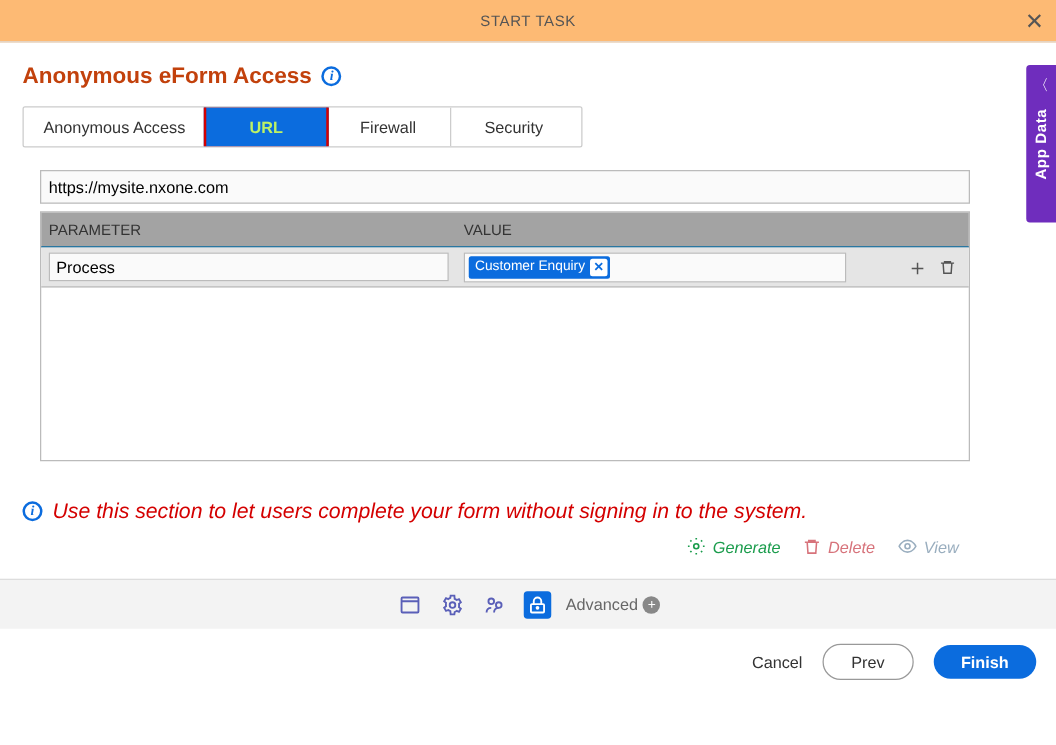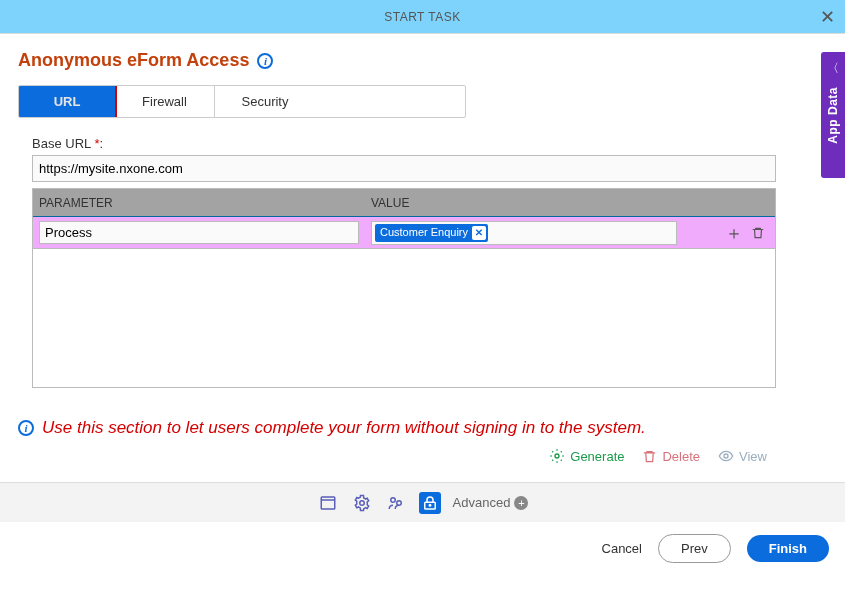--- a/index.html
+++ b/index.html
@@ -1,54 +1,54 @@
 <!DOCTYPE html>
 <html><head>
 <meta charset="utf-8">
 <style>
   * { box-sizing: border-box; margin: 0; padding: 0; font-family: Arial, Helvetica, sans-serif; }
   body { background: #fff; font-size: 13px; color: #333; width: 845px; }
-  .topbar { background: #7dd3fc; height: 34px; display: flex; align-items: center; justify-content: center; position: relative; border-bottom: 1px solid #ddd; }
+  .topbar { background: #fdba74; height: 34px; display: flex; align-items: center; justify-content: center; position: relative; border-bottom: 1px solid #ddd; }
   .topbar-title { font-size: 12px; color: #555; letter-spacing: 0.5px; }
   .topbar-close { position: absolute; right: 10px; top: 6px; font-size: 18px; color: #555; cursor: pointer; }
   .content { padding: 16px 18px 18px 18px; position: relative; }
   .page-title-row { display: flex; align-items: center; gap: 8px; margin-bottom: 14px; }
   .page-title { font-size: 18px; font-weight: bold; color: #c2410c; }
   .info-icon { width: 16px; height: 16px; border: 2px solid #0b6cde; border-radius: 50%; color: #0b6cde; font-size: 11px; display: flex; align-items: center; justify-content: center; font-weight: bold; font-style: italic; font-family: Georgia, serif; }
   .tabs { display: flex; border: 1px solid #ccc; width: 448px; border-radius: 2px; overflow: hidden; }
   .tab { flex: 0 0 auto; padding: 8px 0; text-align: center; font-size: 13px; color: #333; cursor: pointer; border-right: 1px solid #ccc; }
   .tab:last-child { border-right: none; }
   .tab0 { width: 146px; }
-  .tab1 { width: 100px; background: #0b6cde; color: #e5e5e5; font-weight: 600; }
+  .tab1 { width: 100px; background: #0b6cde; color: #bef264; font-weight: 600; }
   .tab2 { width: 100px; }
   .tab3 { width: 100px; }
   .active-frame { border: 2px solid #d40000; margin: -2px; }
   .form-area { margin-top: 18px; }
   .label-row { font-size: 13px; margin-bottom: 4px; padding-left: 14px; }
   .required { color: #d40000; }
   .base-url-input { width: 744px; margin-left: 14px; padding: 5px 6px; border: 1px solid #bbb; font-size: 13px; background: #fafafa; }
   .table-frame { margin: 6px 0 0 14px; width: 744px; border: 1px solid #bbb; height: 200px; position: relative; background: #fff; }
   .thead { height: 28px; background: #a3a3a3; display: flex; align-items: center; border-bottom: 1px solid #0369a1; }
   .th-param { width: 332px; padding-left: 6px; font-size: 12px; color: #333; }
   .th-value { padding-left: 6px; font-size: 12px; color: #333; }
-  .trow { height: 32px; display: flex; align-items: center; background: #f0abfc; border-bottom: 1px solid #bbb; }
+  .trow { height: 32px; display: flex; align-items: center; background: #e5e5e5; border-bottom: 1px solid #bbb; }
   .param-cell { width: 332px; padding: 3px 6px; }
   .param-input { width: 100%; border: 1px solid #bbb; background: #fafafa; padding: 3px 5px; font-size: 13px; }
   .value-cell { width: 318px; padding: 3px 6px; }
   .chip-box { border: 1px solid #bbb; background: #fafafa; padding: 2px 3px; display: flex; align-items: center; gap: 2px; }
   .chip { background: #0b6cde; color: #fff; font-size: 11px; padding: 2px 2px 2px 5px; display: flex; align-items: flex-start; gap: 4px; border-radius: 2px; }
   .chip-x { background: #fff; color: #0b6cde; width: 14px; height: 14px; display: flex; align-items: center; justify-content: center; font-weight: bold; font-size: 10px; border-radius: 2px; }
   .ops { flex: 1; display: flex; justify-content: flex-end; gap: 8px; padding-right: 10px; color: #555; }
   .plus { font-size: 18px; cursor: pointer; line-height: 14px; }
   .trash { width: 14px; height: 14px; cursor: pointer; }
   .hint-row { margin-top: 30px; display: flex; align-items: center; gap: 8px; }
   .hint-text { color: #d40000; font-style: italic; font-size: 17px; }
   .hint-icon { width: 16px; height: 16px; border: 2px solid #0b6cde; border-radius: 50%; color: #0b6cde; font-size: 11px; display: flex; align-items: center; justify-content: center; font-weight: bold; font-style: italic; font-family: Georgia, serif; }
   .action-row { margin-top: 10px; display: flex; justify-content: flex-end; gap: 18px; padding-right: 60px; }
-  .act { display: flex; align-items: center; gap: 5px; font-size: 13px; cursor: pointer; }
+  .act { display: flex; align-items: center; gap: 5px; font-size: 13px; cursor: pointer; font-style: italic; }
   .act-generate { color: #1a9c4c; }
   .act-delete { color: #d7737b; }
   .act-view { color: #9aaebf; }
   .bottombar { background: #f3f3f3; border-top: 1px solid #ddd; height: 40px; display: flex; align-items: center; justify-content: center; gap: 12px; }
   .bb-icon { width: 22px; height: 22px; display: flex; align-items: center; justify-content: center; color: #5a5fb8; cursor: pointer; }
   .bb-icon.active { background: #0b6cde; color: #fff; border-radius: 3px; }
   .advanced { color: #666; font-size: 13px; display: flex; align-items: center; gap: 4px; }
   .plus-circ { width: 14px; height: 14px; border-radius: 50%; background: #888; color: #fff; display: flex; align-items: center; justify-content: center; font-size: 11px; }
   .footer { height: 52px; display: flex; align-items: center; justify-content: flex-end; gap: 16px; padding-right: 16px; padding-left: 44px; }
   .btn-txt { font-size: 13px; color: #333; cursor: pointer; }
@@ -68,29 +68,27 @@
 </div>
 
 <div class="content">
 
   <div class="page-title-row">
     <div class="page-title">Anonymous eForm Access</div>
     <div class="info-icon">i</div>
   </div>
 
   <div class="tabs">
+    <div class="tab tab0">Anonymous Access</div>
     <div class="tab tab1 active-frame">URL</div>
     <div class="tab tab2">Firewall</div>
     <div class="tab tab3">Security</div>
   </div>
 
   <div class="form-area">
-    <div class="label-row">
-      <span>Base URL</span> <span class="required">*</span>:
-    </div>
     <input class="base-url-input" value="https://mysite.nxone.com" style="">
 
     <div class="table-frame">
       <div class="thead">
         <div class="th-param">PARAMETER</div>
         <div class="th-value">VALUE</div>
       </div>
       <div class="trow">
         <div class="param-cell">
           <input class="param-input" value="Process" style="">

